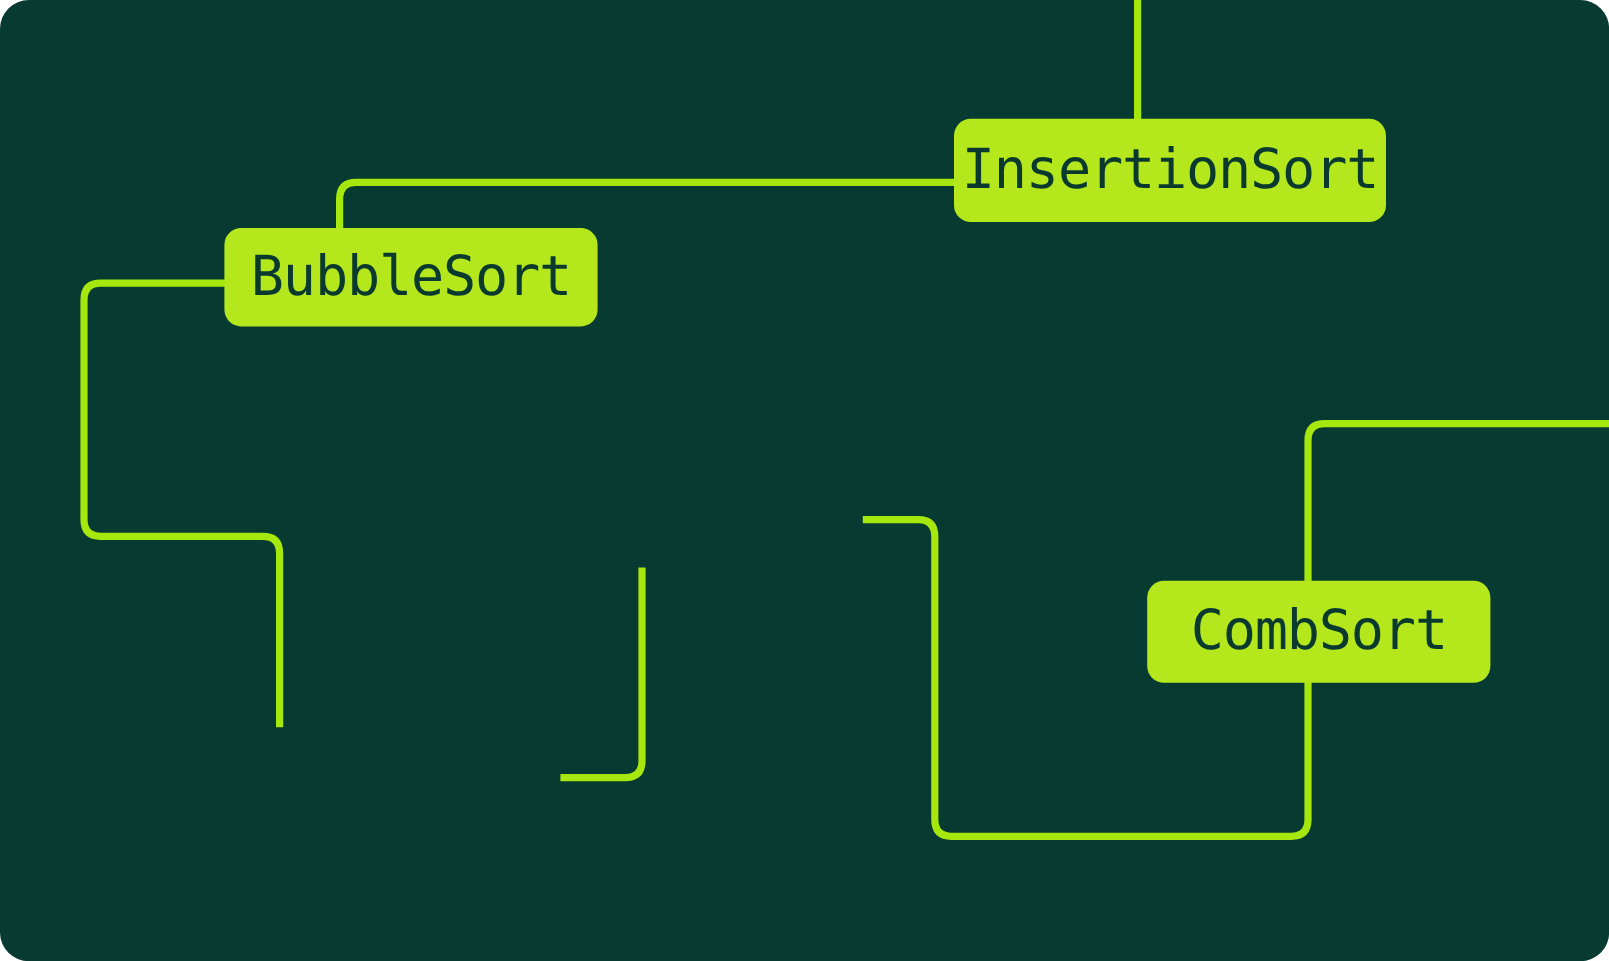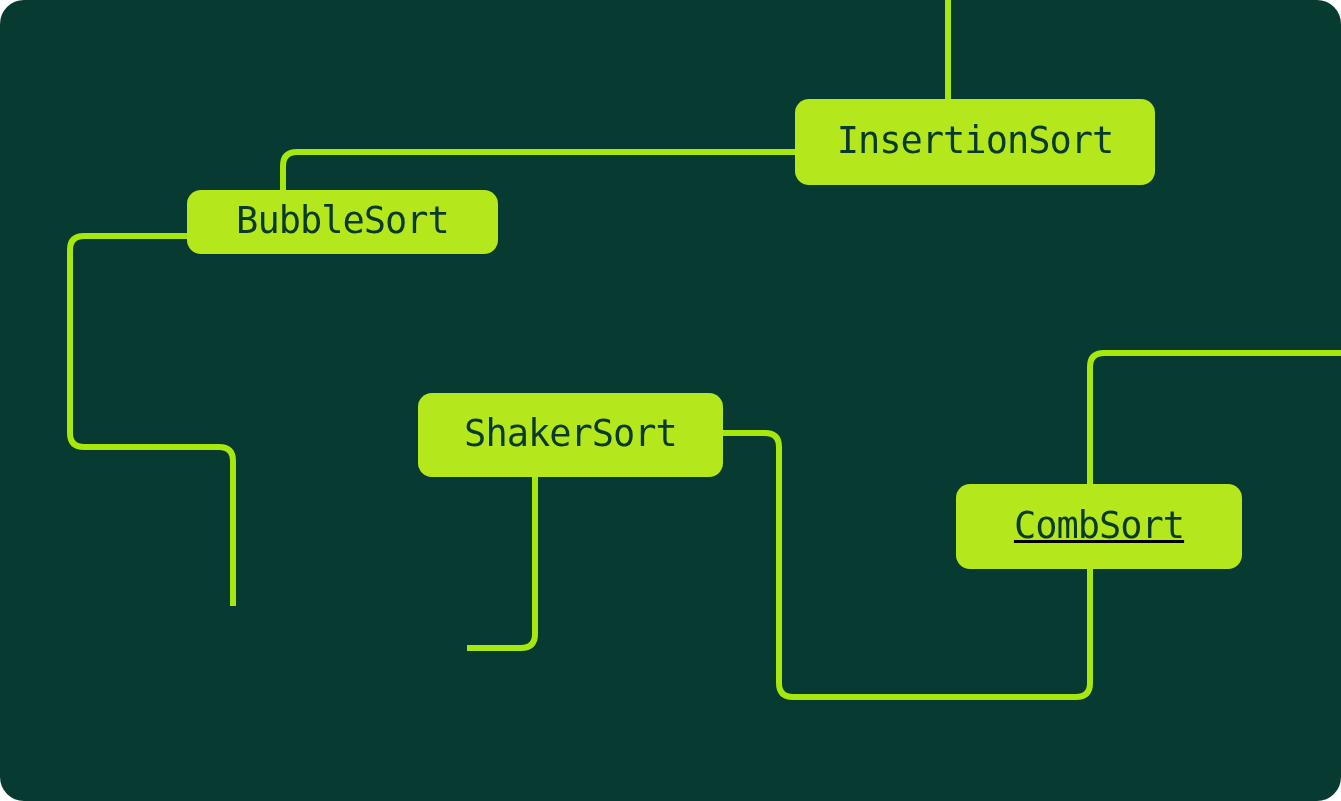--- a/index.html
+++ b/index.html
@@ -40,31 +40,31 @@
   .node {
     position: absolute;
     display: flex;
     align-items: center;
     justify-content: center;
     background: var(--node-fill);
     border-radius: 14px;
     cursor: pointer;
   }
   .node-label {
-    font-size: 37px;
+    font-size: 46px;
     letter-spacing: -1px;
     color: var(--node-text);
     white-space: nowrap;
     padding-bottom: 3px;
   }
   .node-insertion  { left: 795px; top:  99px; width: 360px; height: 86px; }
-  .node-bubble     { left: 187px; top: 190px; width: 311px; height: 64px; }
+  .node-bubble     { left: 187px; top: 190px; width: 311px; height: 82px; }
   .node-shaker     { left: 418px; top: 393px; width: 305px; height: 84px; }
   .node-selection  { left: 104px; top: 602px; width: 367px; height: 85px; }
-  .node-comb       { left: 956px; top: 484px; width: 286px; height: 85px; text-decoration: underline; }
+  .node-comb       { left: 956px; top: 484px; width: 286px; height: 85px; }
 </style>
 </head>
 <body>
 
 <div class="canvas">
 
   <svg class="connector-layer" viewBox="0 0 1341 801">
     <path d="M 948 -4 L 948 103"></path>
     <path d="M 799 152 L 297 152 Q 283 152 283 166 L 283 194"></path>
     <path d="M 191 236 L 84 236 Q 70 236 70 250 L 70 433 Q 70 447 84 447 L 219 447 Q 233 447 233 461 L 233 606"></path>
@@ -74,22 +74,19 @@
   </svg>
 
   <div class="node node-insertion">
     <span class="node-label">InsertionSort</span>
   </div>
 
   <div class="node node-bubble">
     <span class="node-label">BubbleSort</span>
   </div>
 
-  <div class="node node-shaker">
-    <span class="node-label">ShakerSort</span>
-  </div>
 
 
   <div class="node node-comb">
     <span class="node-label">CombSort</span>
   </div>
 
 </div>
 
 </body></html>

